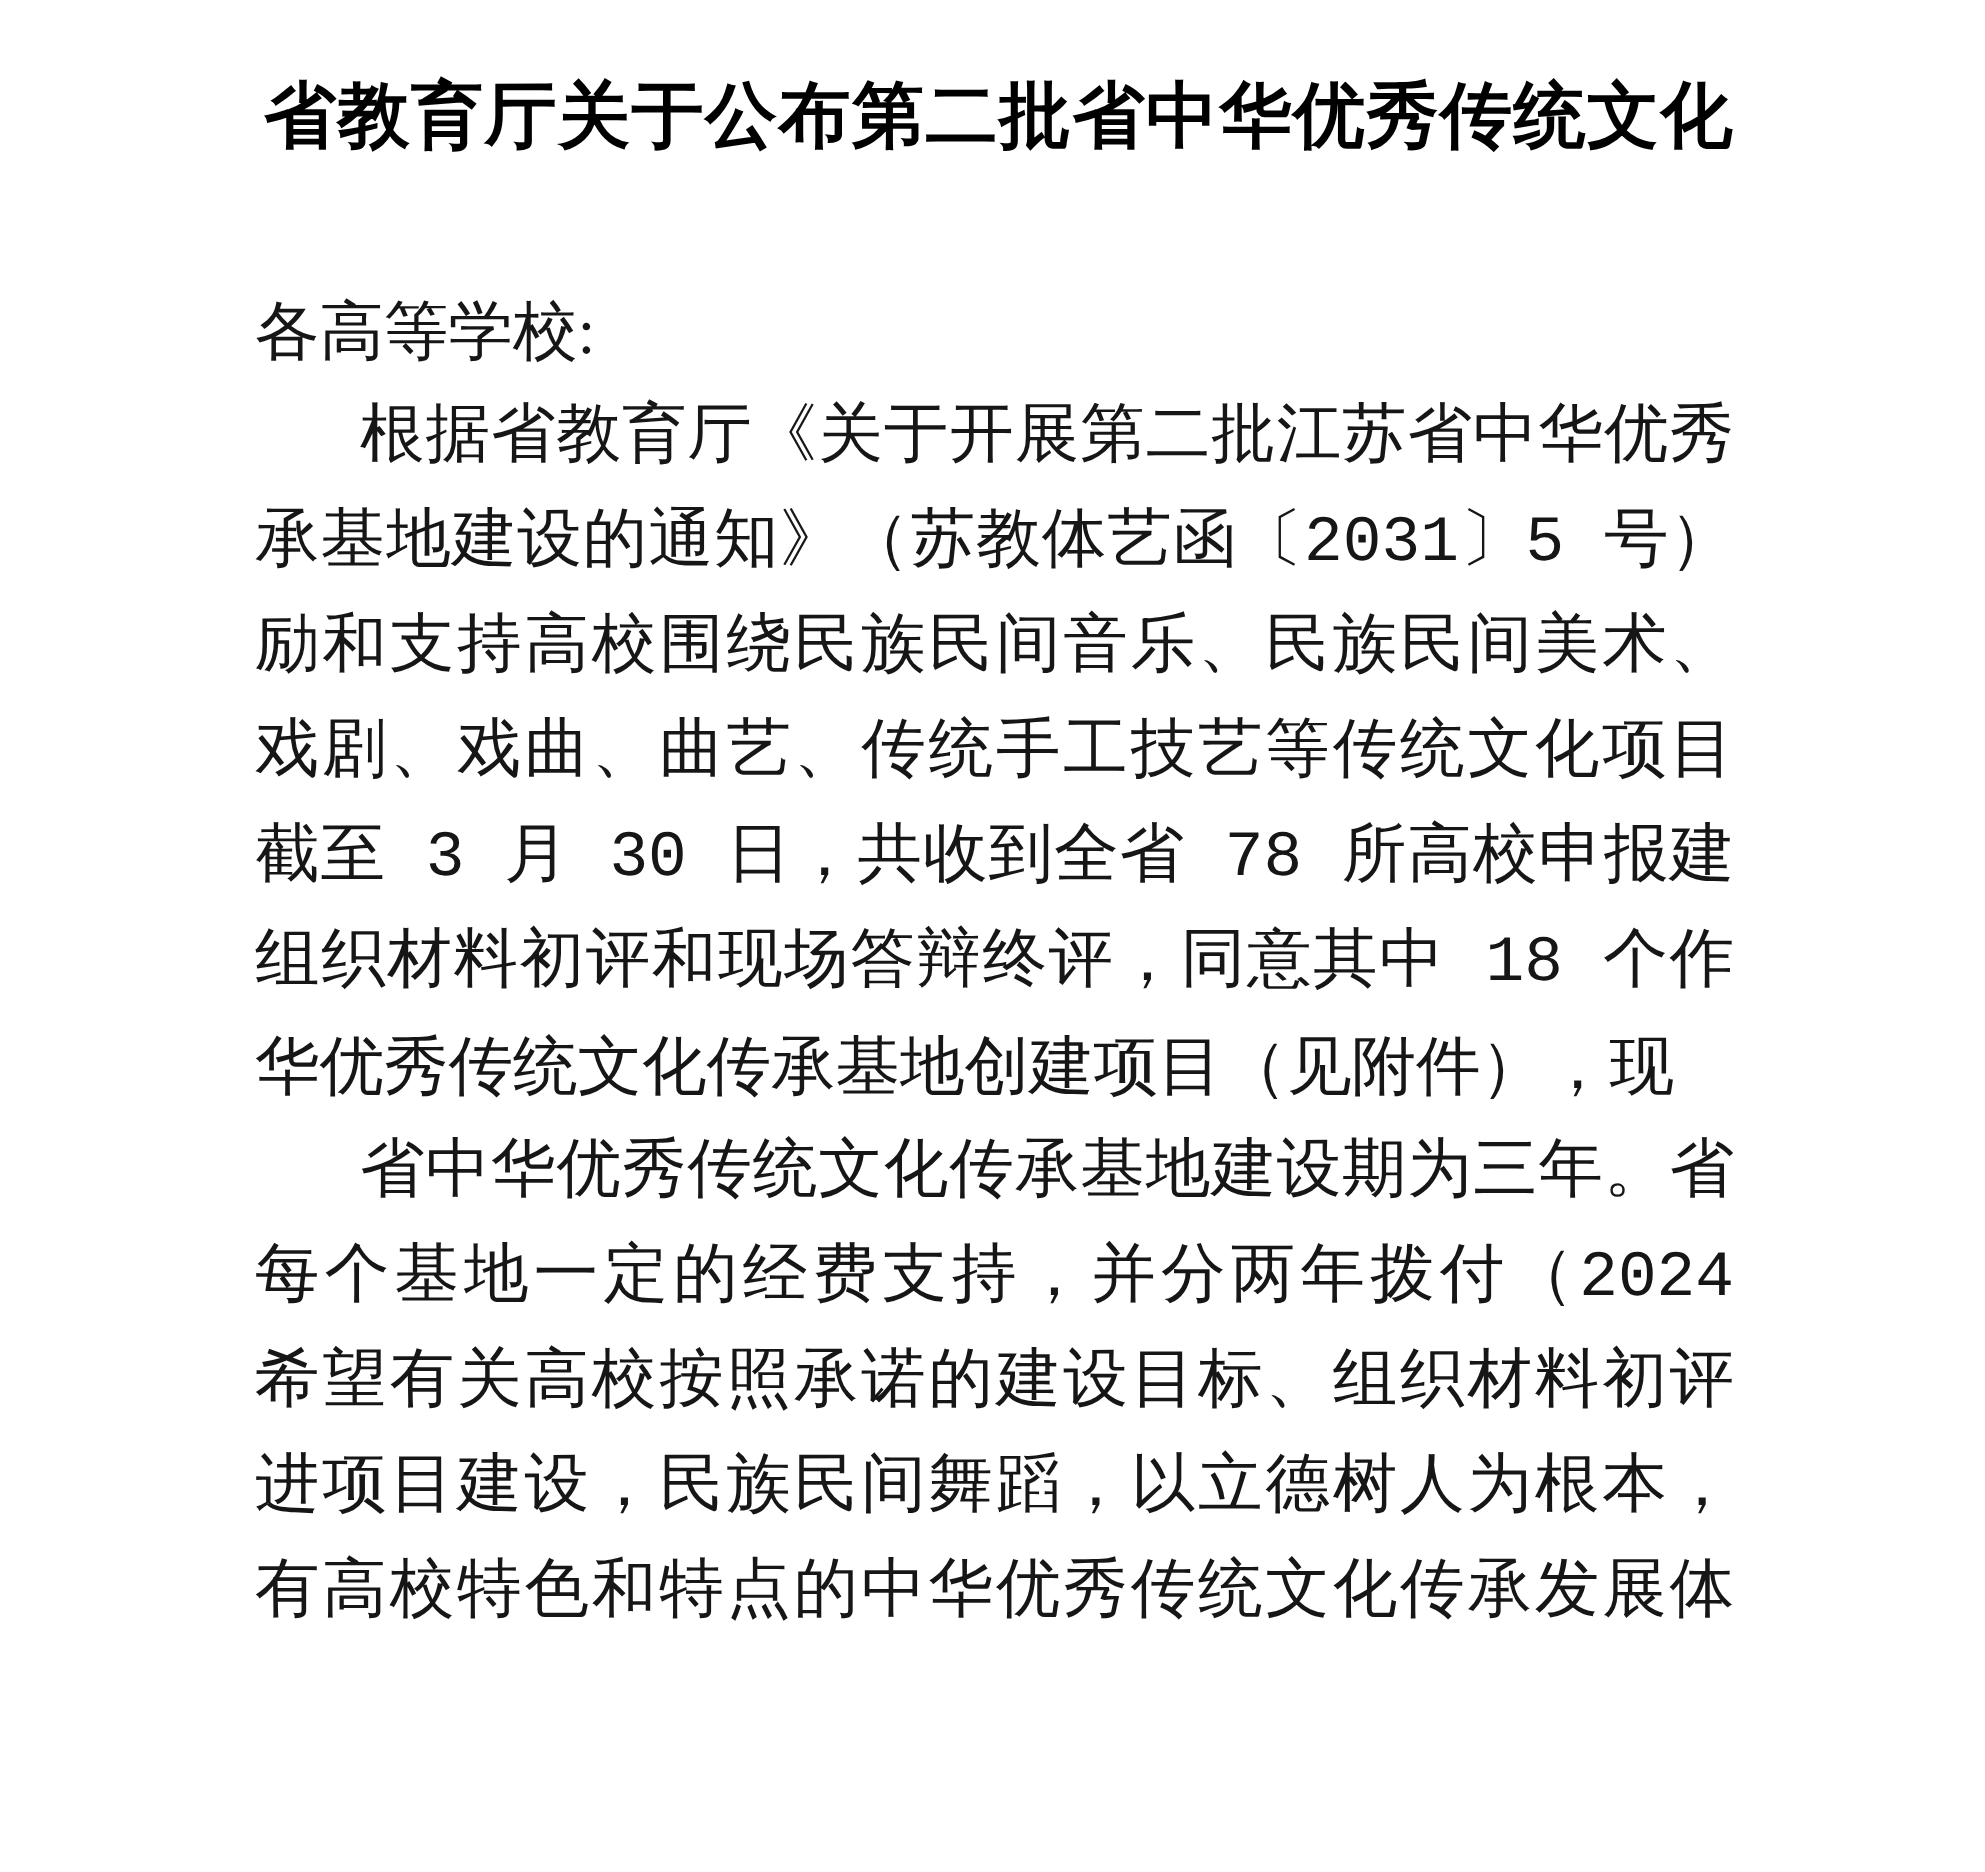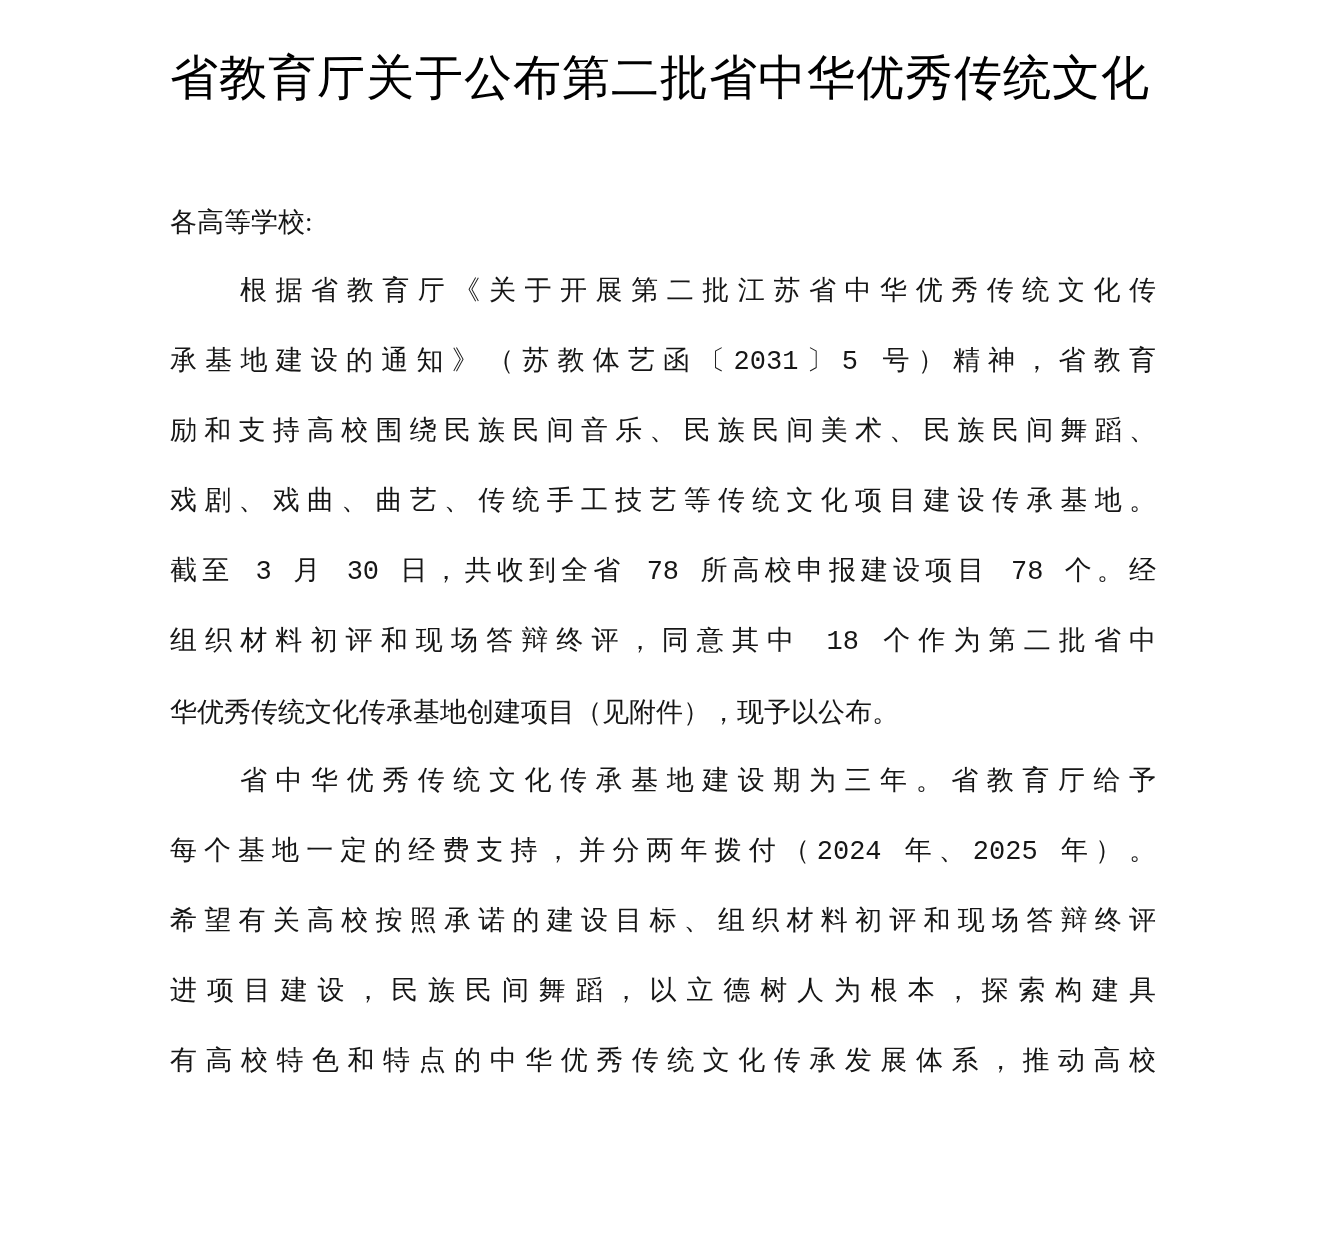--- a/index.html
+++ b/index.html
@@ -19,34 +19,34 @@
   }
   .content {
     position: absolute;
     left: 170px;
     top: 0;
     width: 986px;
   }
   .title {
     margin: 0;
     padding-top: 46px;
-    text-align: left;
+    text-align: right;
     font-size: 48px;
-    font-weight: 400;
+    font-weight: 700;
     line-height: 63px;
     color: #000000;
     letter-spacing: 1px;
   }
   .body-block {
     margin-top: 78px;
   }
   .ln {
     height: 70px;
     line-height: 70px;
-    font-size: 27px;
+    font-size: 43px;
     overflow: hidden;
     white-space: normal;
     text-align: left;
   }
   .fill {
     text-align: justify;
     text-align-last: justify;
     -moz-text-align-last: justify;
     text-justify: inter-character;
     font-family: Liberation Mono, monospace;

